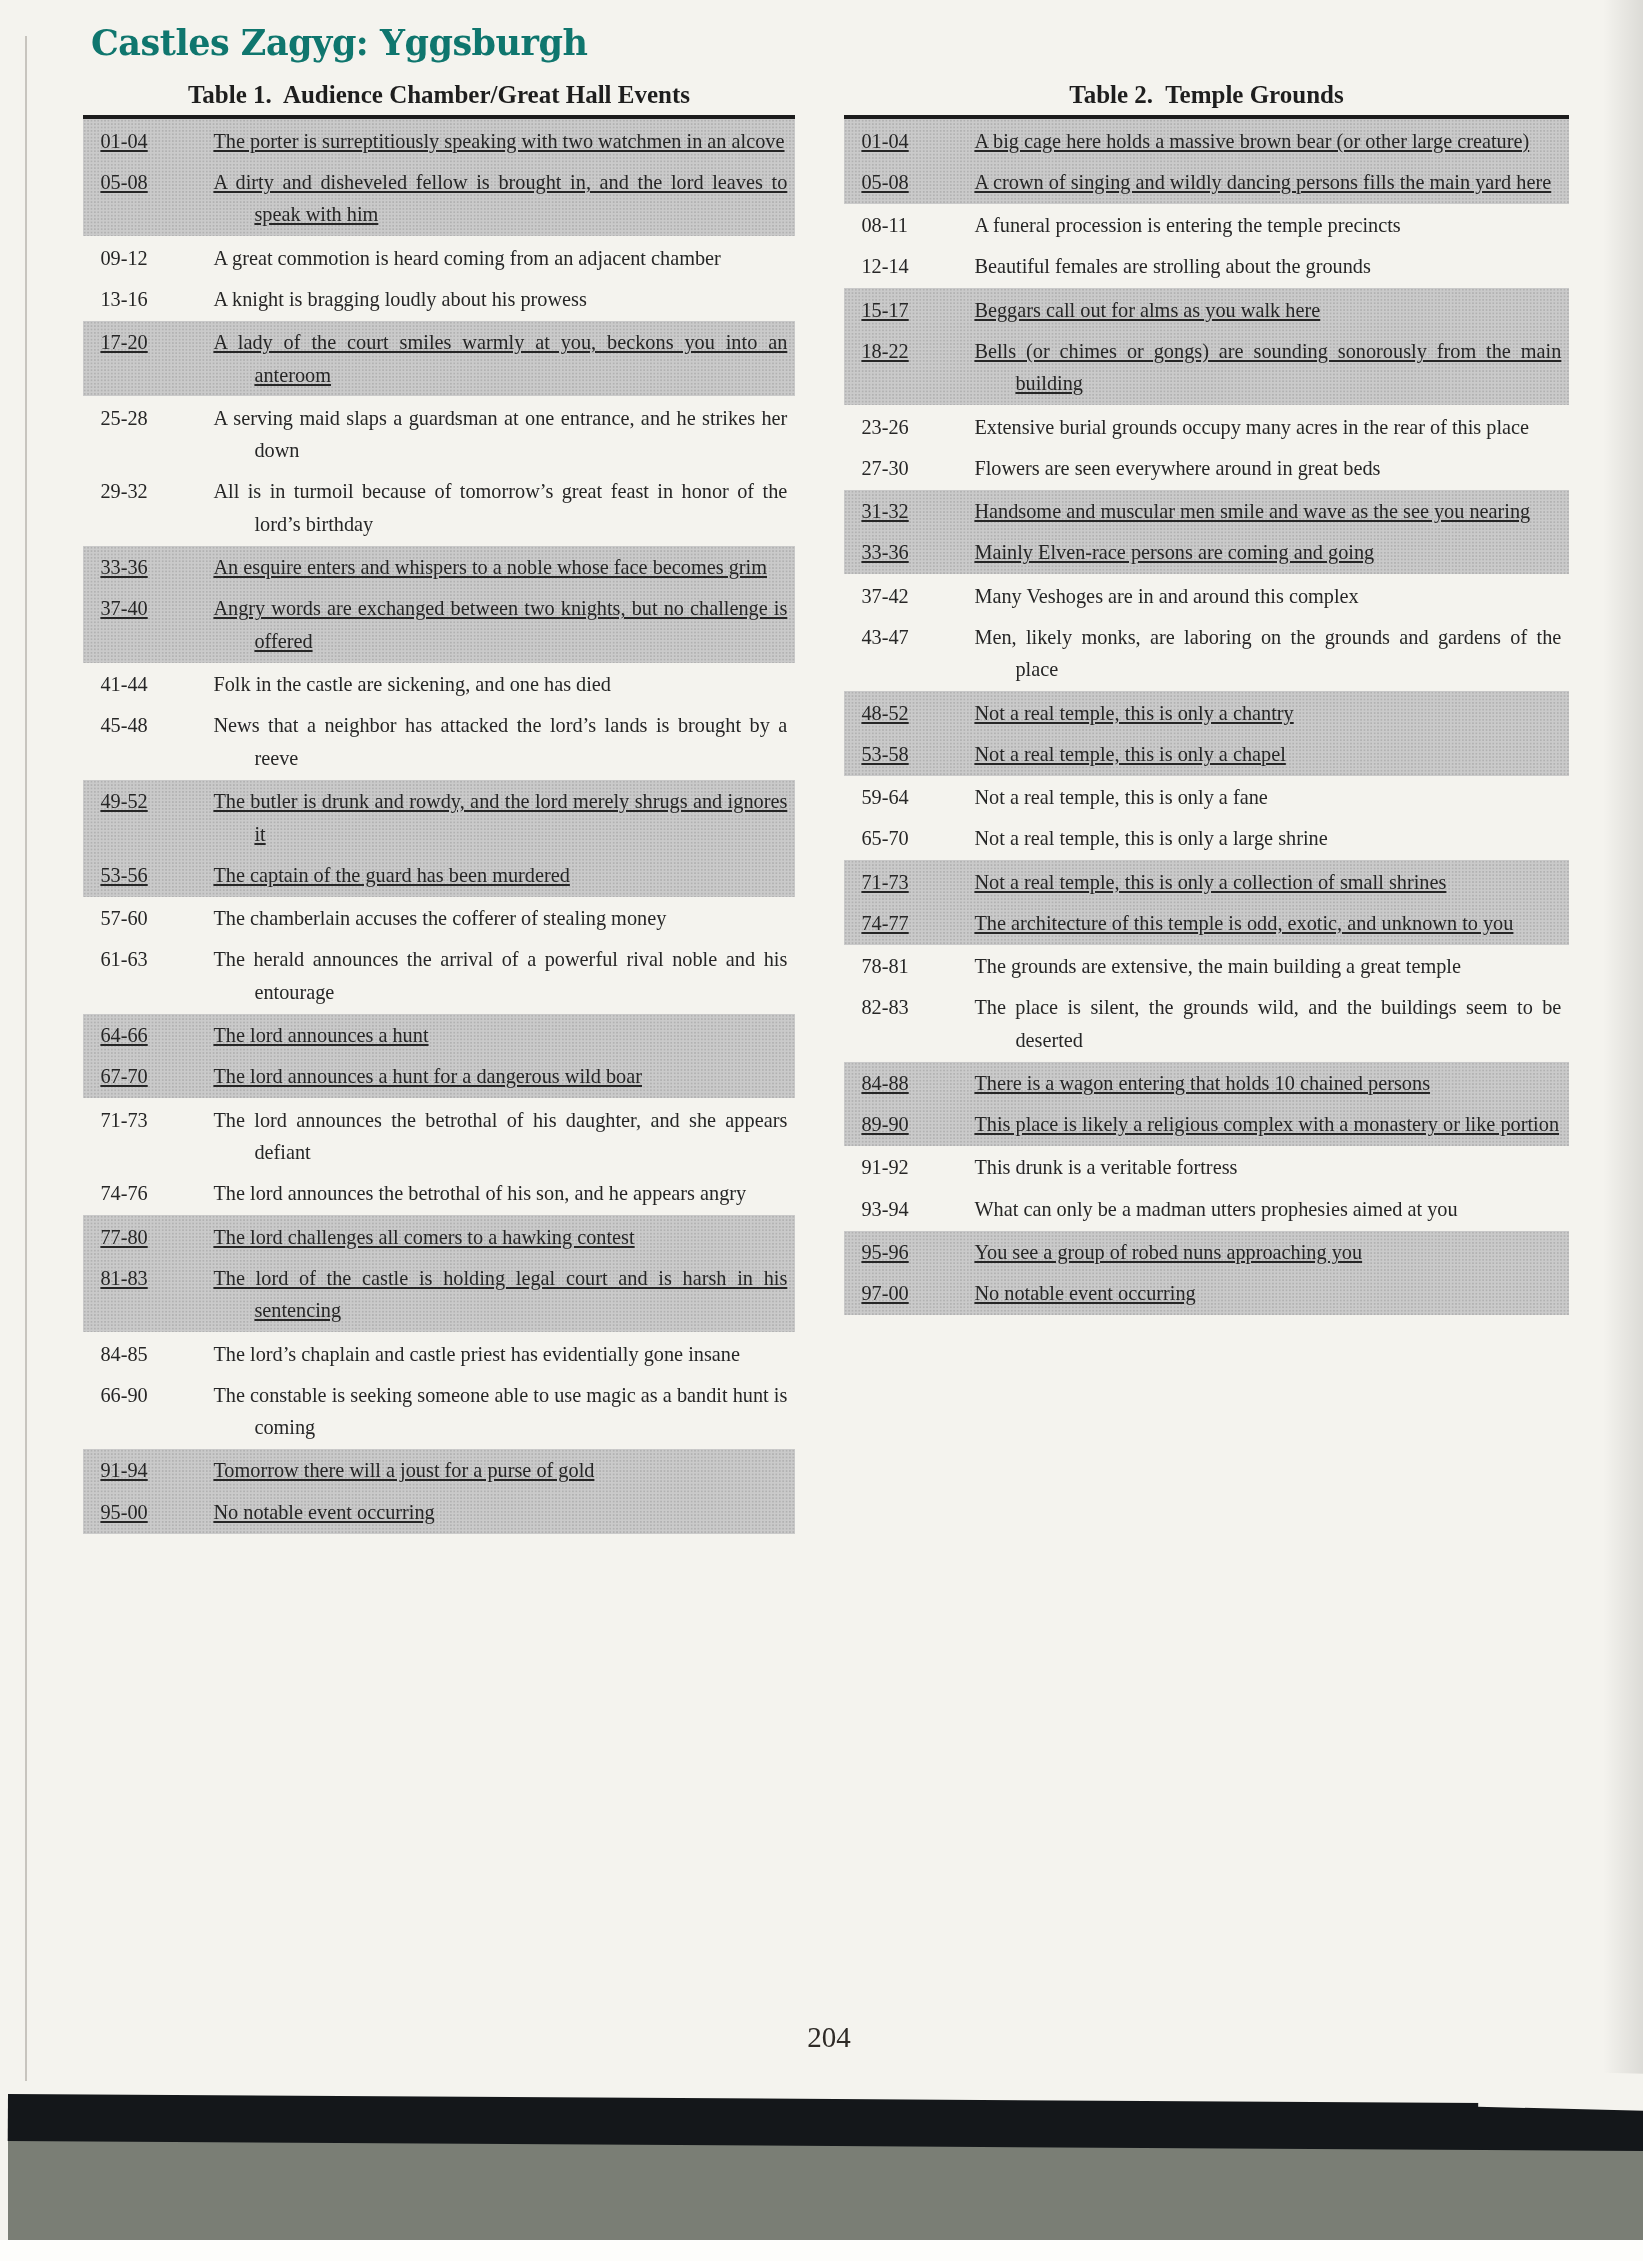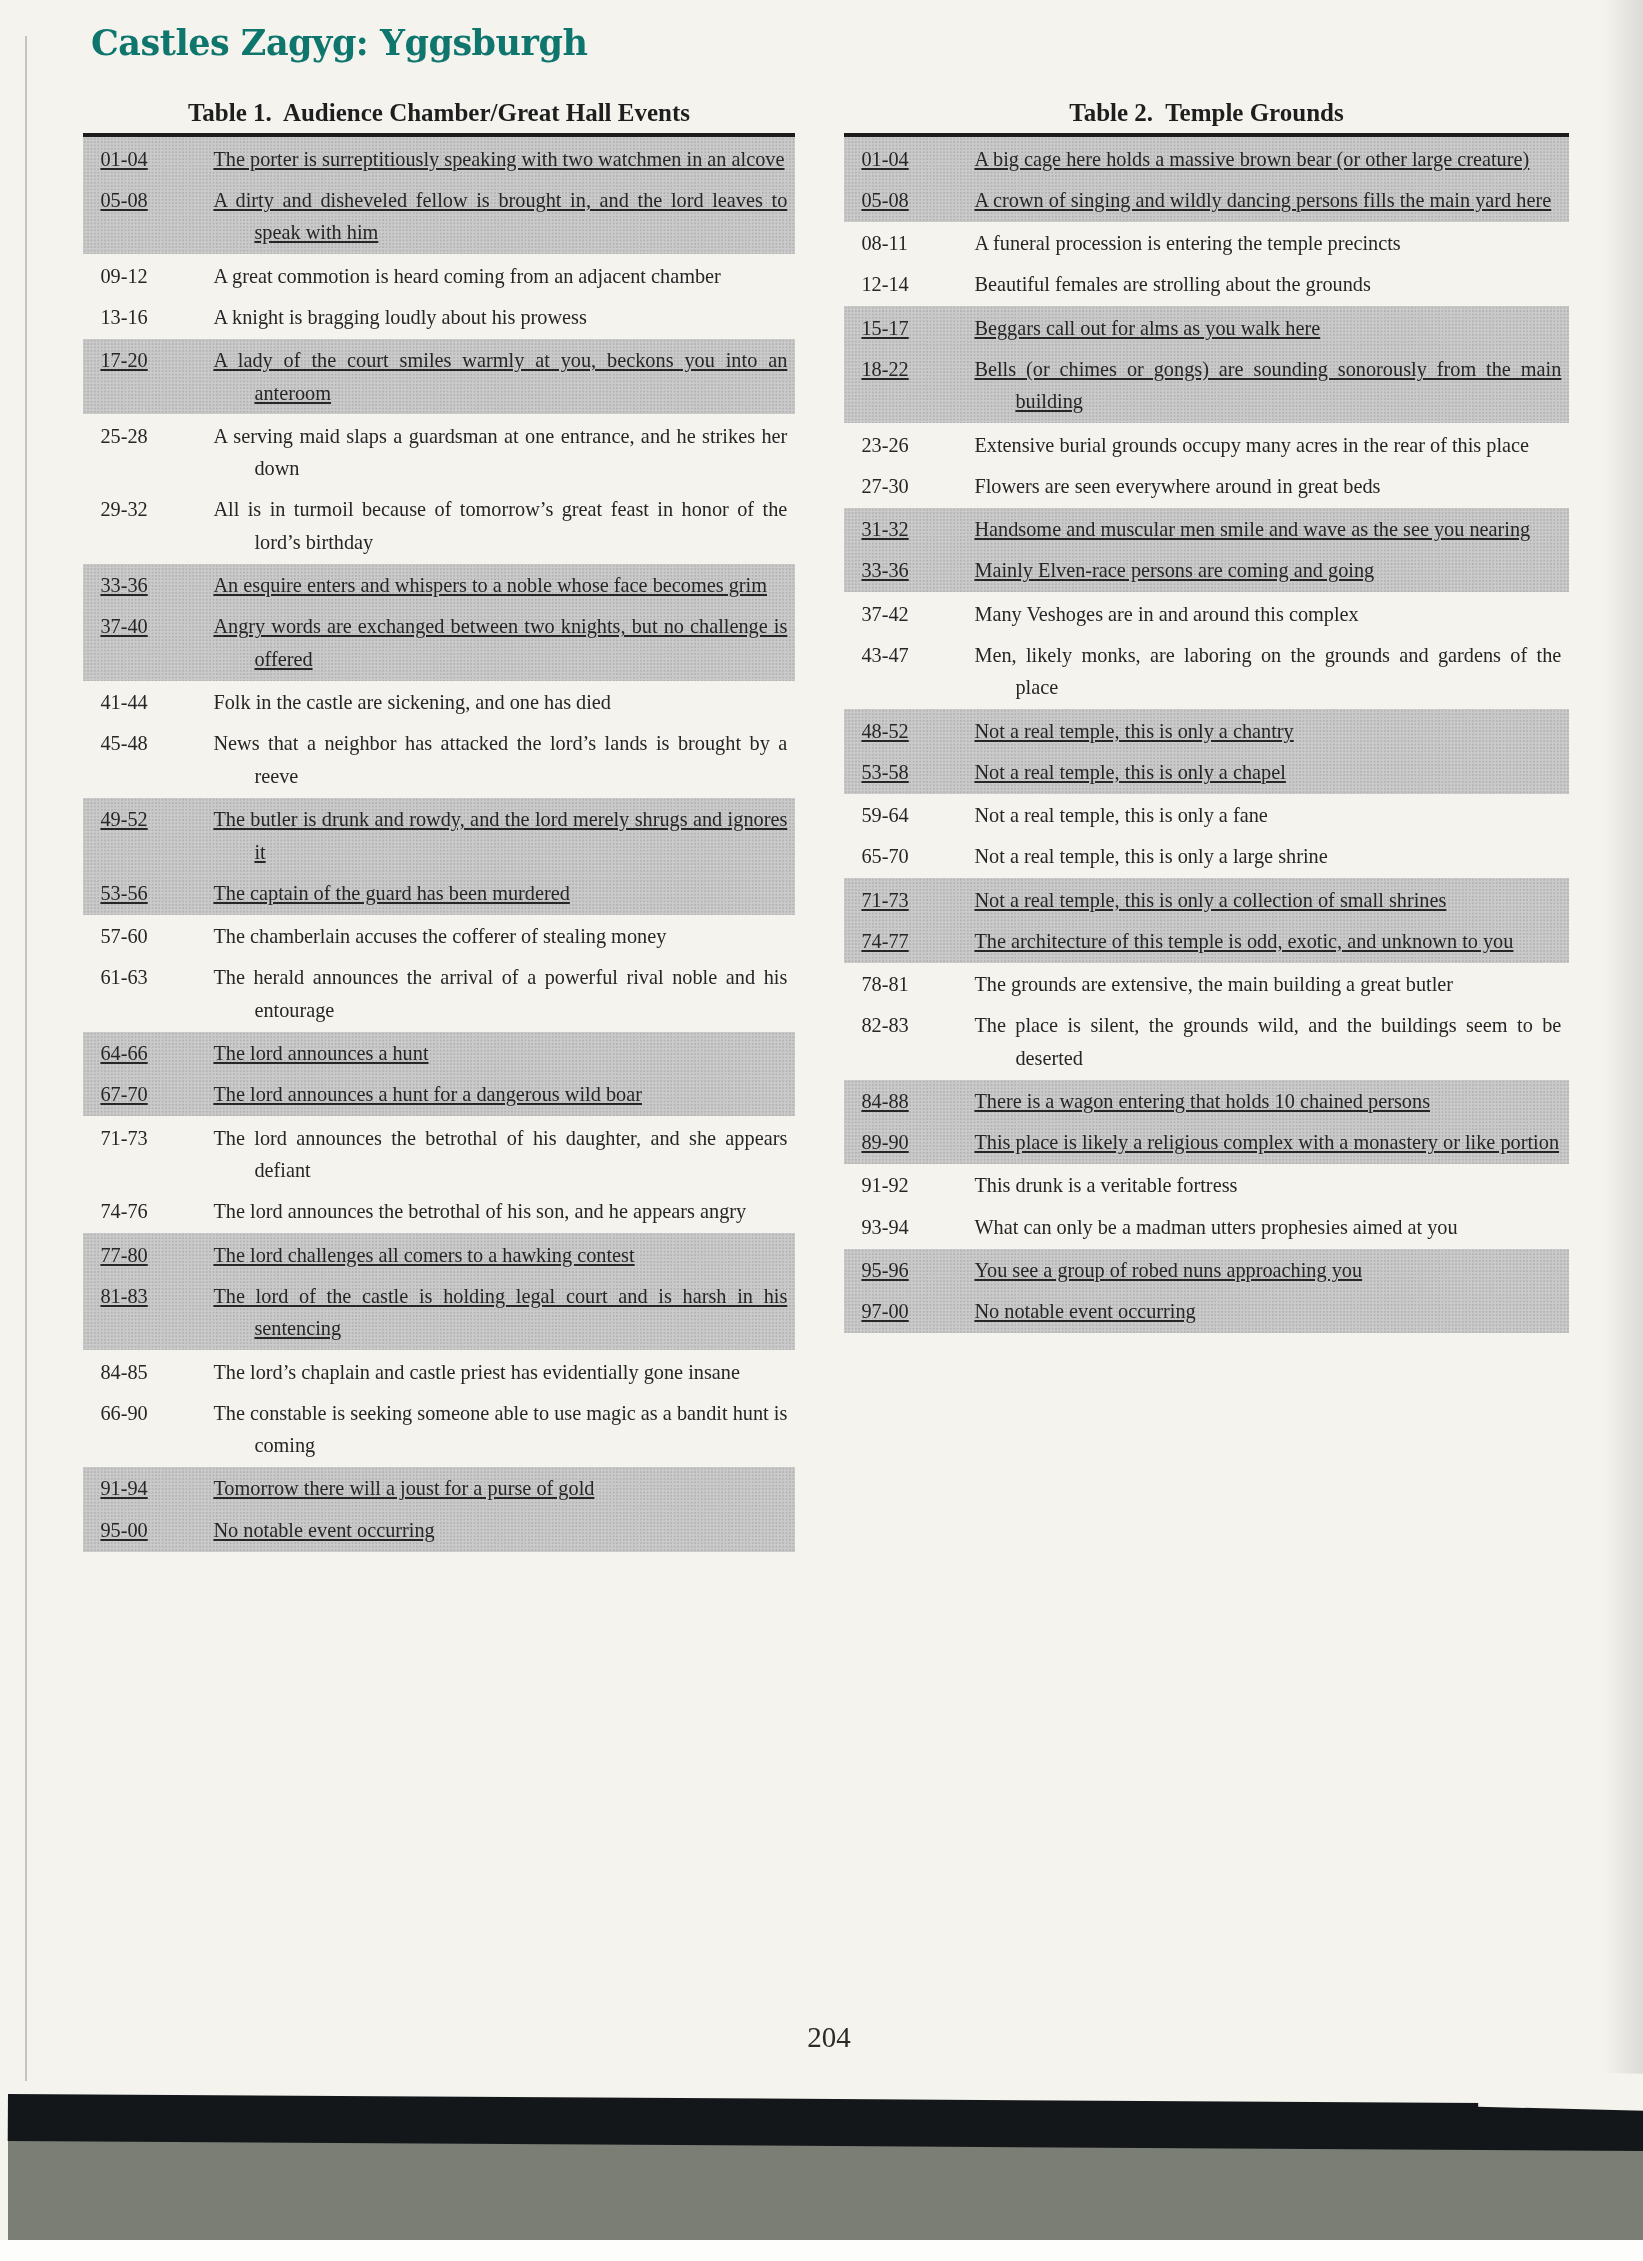--- a/index.html
+++ b/index.html
@@ -18,21 +18,21 @@
   }
   .edge-shade{
     position:absolute;right:0;top:0;width:41px;height:2098px;
     background:linear-gradient(to right, rgba(0,0,0,0), rgba(0,0,0,0.10));
   }
   .brand{
     position:absolute;left:91px;top:22px;
     font-family:"DejaVu Serif",serif;font-weight:700;font-size:35px;
     color:#0f766e;letter-spacing:-0.5px;
   }
-  .col{position:absolute;top:99px;}
+  .col{position:absolute;top:81px;}
   .col-left{left:83px;width:712px;}
   .col-right{left:844px;width:725px;}
   .table-title{
     font-size:25px;font-weight:700;text-align:center;margin-bottom:5.8px;
     white-space:pre-wrap;color:#1e1e1e;
   }
   .table-rule{height:4.4px;background:var(--rule);}
   .band{padding:1px 0;}
   .band.shaded{
     background-color:var(--shade);
@@ -301,21 +301,21 @@
             <div class="desc">Not a real temple, this is only a collection of small shrines</div>
           </div>
           <div class="row">
             <div class="range">74-77</div>
             <div class="desc">The architecture of this temple is odd, exotic, and unknown to you</div>
           </div>
         </div>
         <div class="band">
           <div class="row">
             <div class="range">78-81</div>
-            <div class="desc">The grounds are extensive, the main building a great butler</div>
+            <div class="desc">The grounds are extensive, the main building a great temple</div>
           </div>
           <div class="row">
             <div class="range">82-83</div>
             <div class="desc">The place is silent, the grounds wild, and the buildings seem to be deserted</div>
           </div>
         </div>
         <div class="band shaded">
           <div class="row">
             <div class="range">84-88</div>
             <div class="desc">There is a wagon entering that holds 10 chained persons</div>

